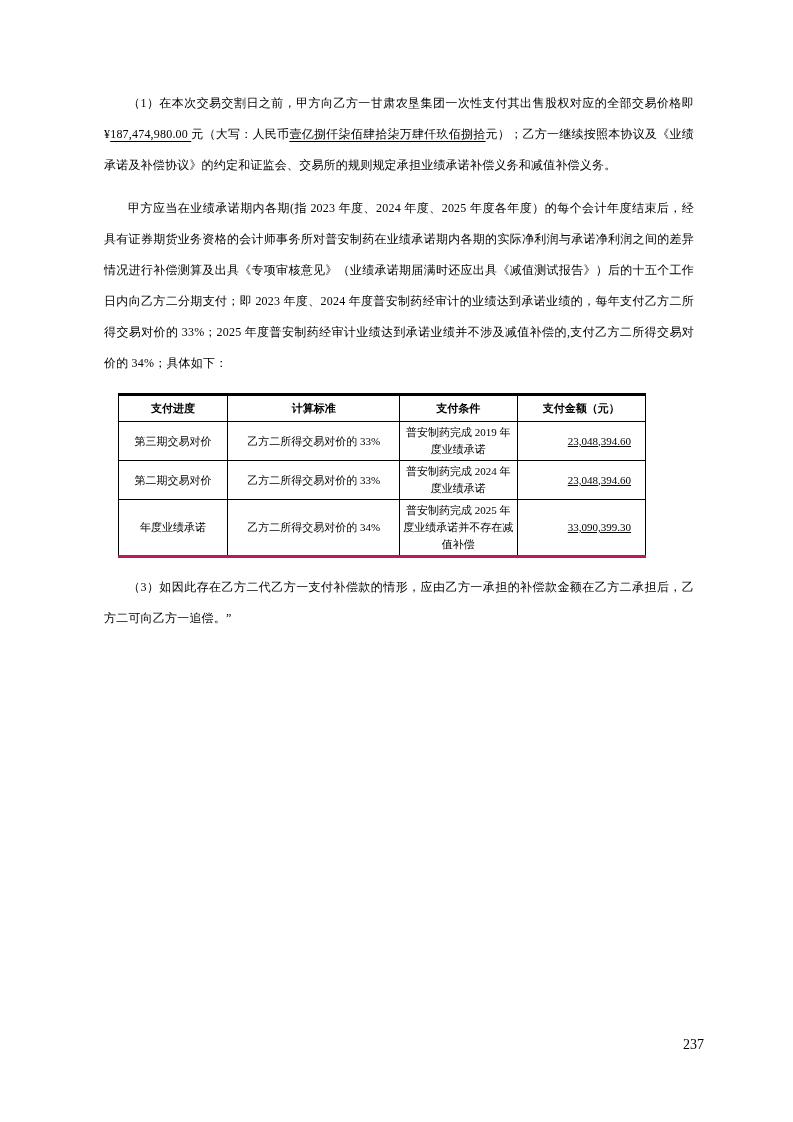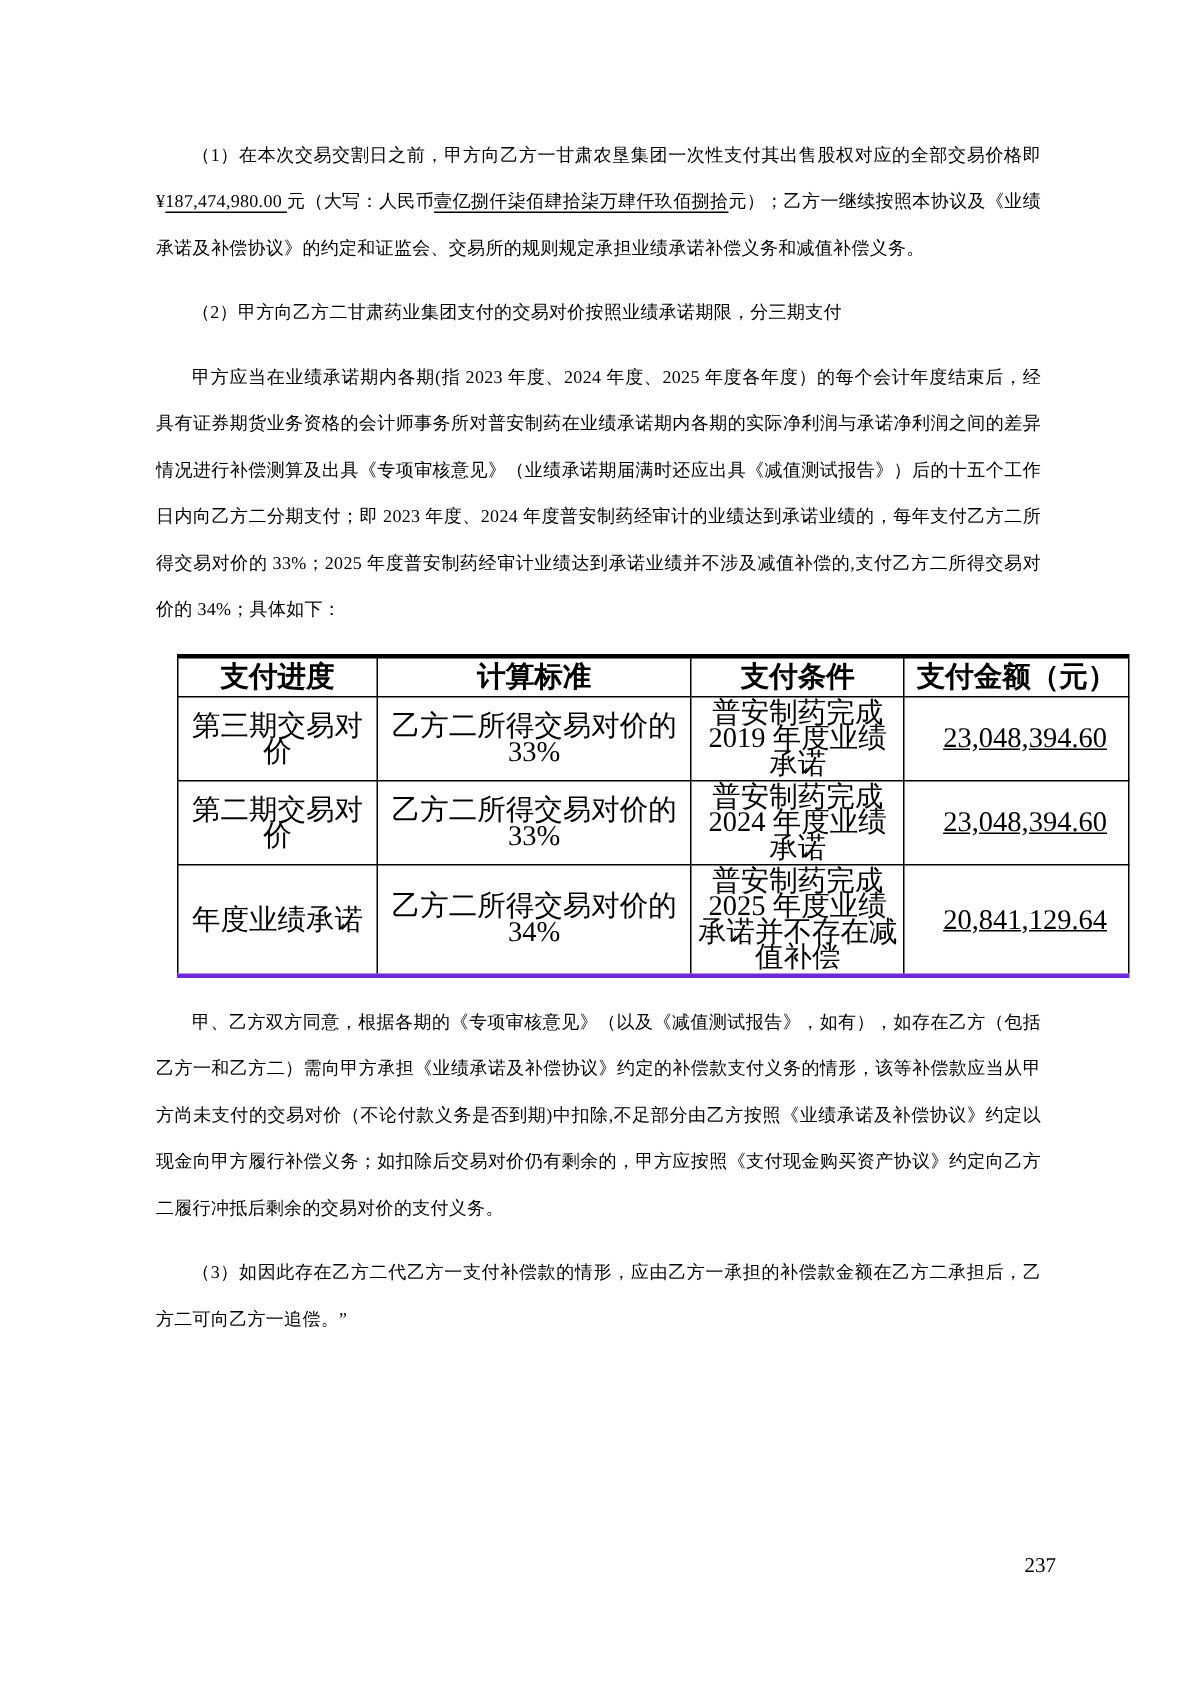--- a/index.html
+++ b/index.html
@@ -31,26 +31,26 @@
     text-indent: 2em;
     margin: 0 0 12px 0;
     letter-spacing: 0.2px;
   }
   .para .u {
     text-decoration: underline;
     text-underline-offset: 3px;
   }
   table.pay-table {
     border-collapse: collapse;
-    width: 635px;
+    width: 528px;
     margin: 14px 0 14px 14px;
-    font-size: 19px;
+    font-size: 11px;
     line-height: 17px;
     border-top: 3px solid #000;
-    border-bottom: 3px solid #6d28d9;
+    border-bottom: 3px solid #be185d;
   }
   table.pay-table th {
     border: 1px solid #000;
     font-weight: bold;
     text-align: center;
     padding: 4px 2px;
   }
   table.pay-table td {
     border: 1px solid #000;
     text-align: center;
@@ -75,21 +75,20 @@
   }
 </style>
 </head>
 <body>
 
 <div class="page">
   <div class="doc">
 
     <p class="para"><span>（1）在本次交易交割日之前，甲方向乙方一甘肃农垦集团一次性支付其出售股权对应的全部交易价格即¥</span><span class="u">187,474,980.00 </span><span>元（大写：人民币</span><span class="u">壹亿捌仟柒佰肆拾柒万肆仟玖佰捌拾</span><span>元）；乙方一继续按照本协议及《业绩承诺及补偿协议》的约定和证监会、交易所的规则规定承担业绩承诺补偿义务和减值补偿义务。</span></p>
 
-    <p class="para"><span>（2）甲方向乙方二甘肃药业集团支付的交易对价按照业绩承诺期限，分三期支付</span></p>
 
     <p class="para"><span>甲方应当在业绩承诺期内各期(指 2023 年度、2024 年度、2025 年度各年度）的每个会计年度结束后，经具有证券期货业务资格的会计师事务所对普安制药在业绩承诺期内各期的实际净利润与承诺净利润之间的差异情况进行补偿测算及出具《专项审核意见》（业绩承诺期届满时还应出具《减值测试报告》）后的十五个工作日内向乙方二分期支付；即 2023 年度、2024 年度普安制药经审计的业绩达到承诺业绩的，每年支付乙方二所得交易对价的 33%；2025 年度普安制药经审计业绩达到承诺业绩并不涉及减值补偿的,支付乙方二所得交易对价的 34%；具体如下：</span></p>
 
     <table class="pay-table">
       <colgroup>
         <col class="col-stage">
         <col class="col-calc">
         <col class="col-cond">
         <col class="col-amount">
       </colgroup>
@@ -111,25 +110,24 @@
         <tr>
           <td>第二期交易对价</td>
           <td>乙方二所得交易对价的 33%</td>
           <td>普安制药完成 2024 年度业绩承诺</td>
           <td class="amount">23,048,394.60</td>
         </tr>
         <tr>
           <td>年度业绩承诺</td>
           <td>乙方二所得交易对价的 34%</td>
           <td>普安制药完成 2025 年度业绩承诺并不存在减值补偿</td>
-          <td class="amount">20,841,129.64</td>
+          <td class="amount">33,090,399.30</td>
         </tr>
       </tbody>
     </table>
 
-    <p class="para"><span>甲、乙方双方同意，根据各期的《专项审核意见》（以及《减值测试报告》，如有），如存在乙方（包括乙方一和乙方二）需向甲方承担《业绩承诺及补偿协议》约定的补偿款支付义务的情形，该等补偿款应当从甲方尚未支付的交易对价（不论付款义务是否到期)中扣除,不足部分由乙方按照《业绩承诺及补偿协议》约定以现金向甲方履行补偿义务；如扣除后交易对价仍有剩余的，甲方应按照《支付现金购买资产协议》约定向乙方二履行冲抵后剩余的交易对价的支付义务。</span></p>
 
     <p class="para"><span>（3）如因此存在乙方二代乙方一支付补偿款的情形，应由乙方一承担的补偿款金额在乙方二承担后，乙方二可向乙方一追偿。”</span></p>
 
   </div>
 
   <div class="page-number">237</div>
 </div>
 
 </body></html>

